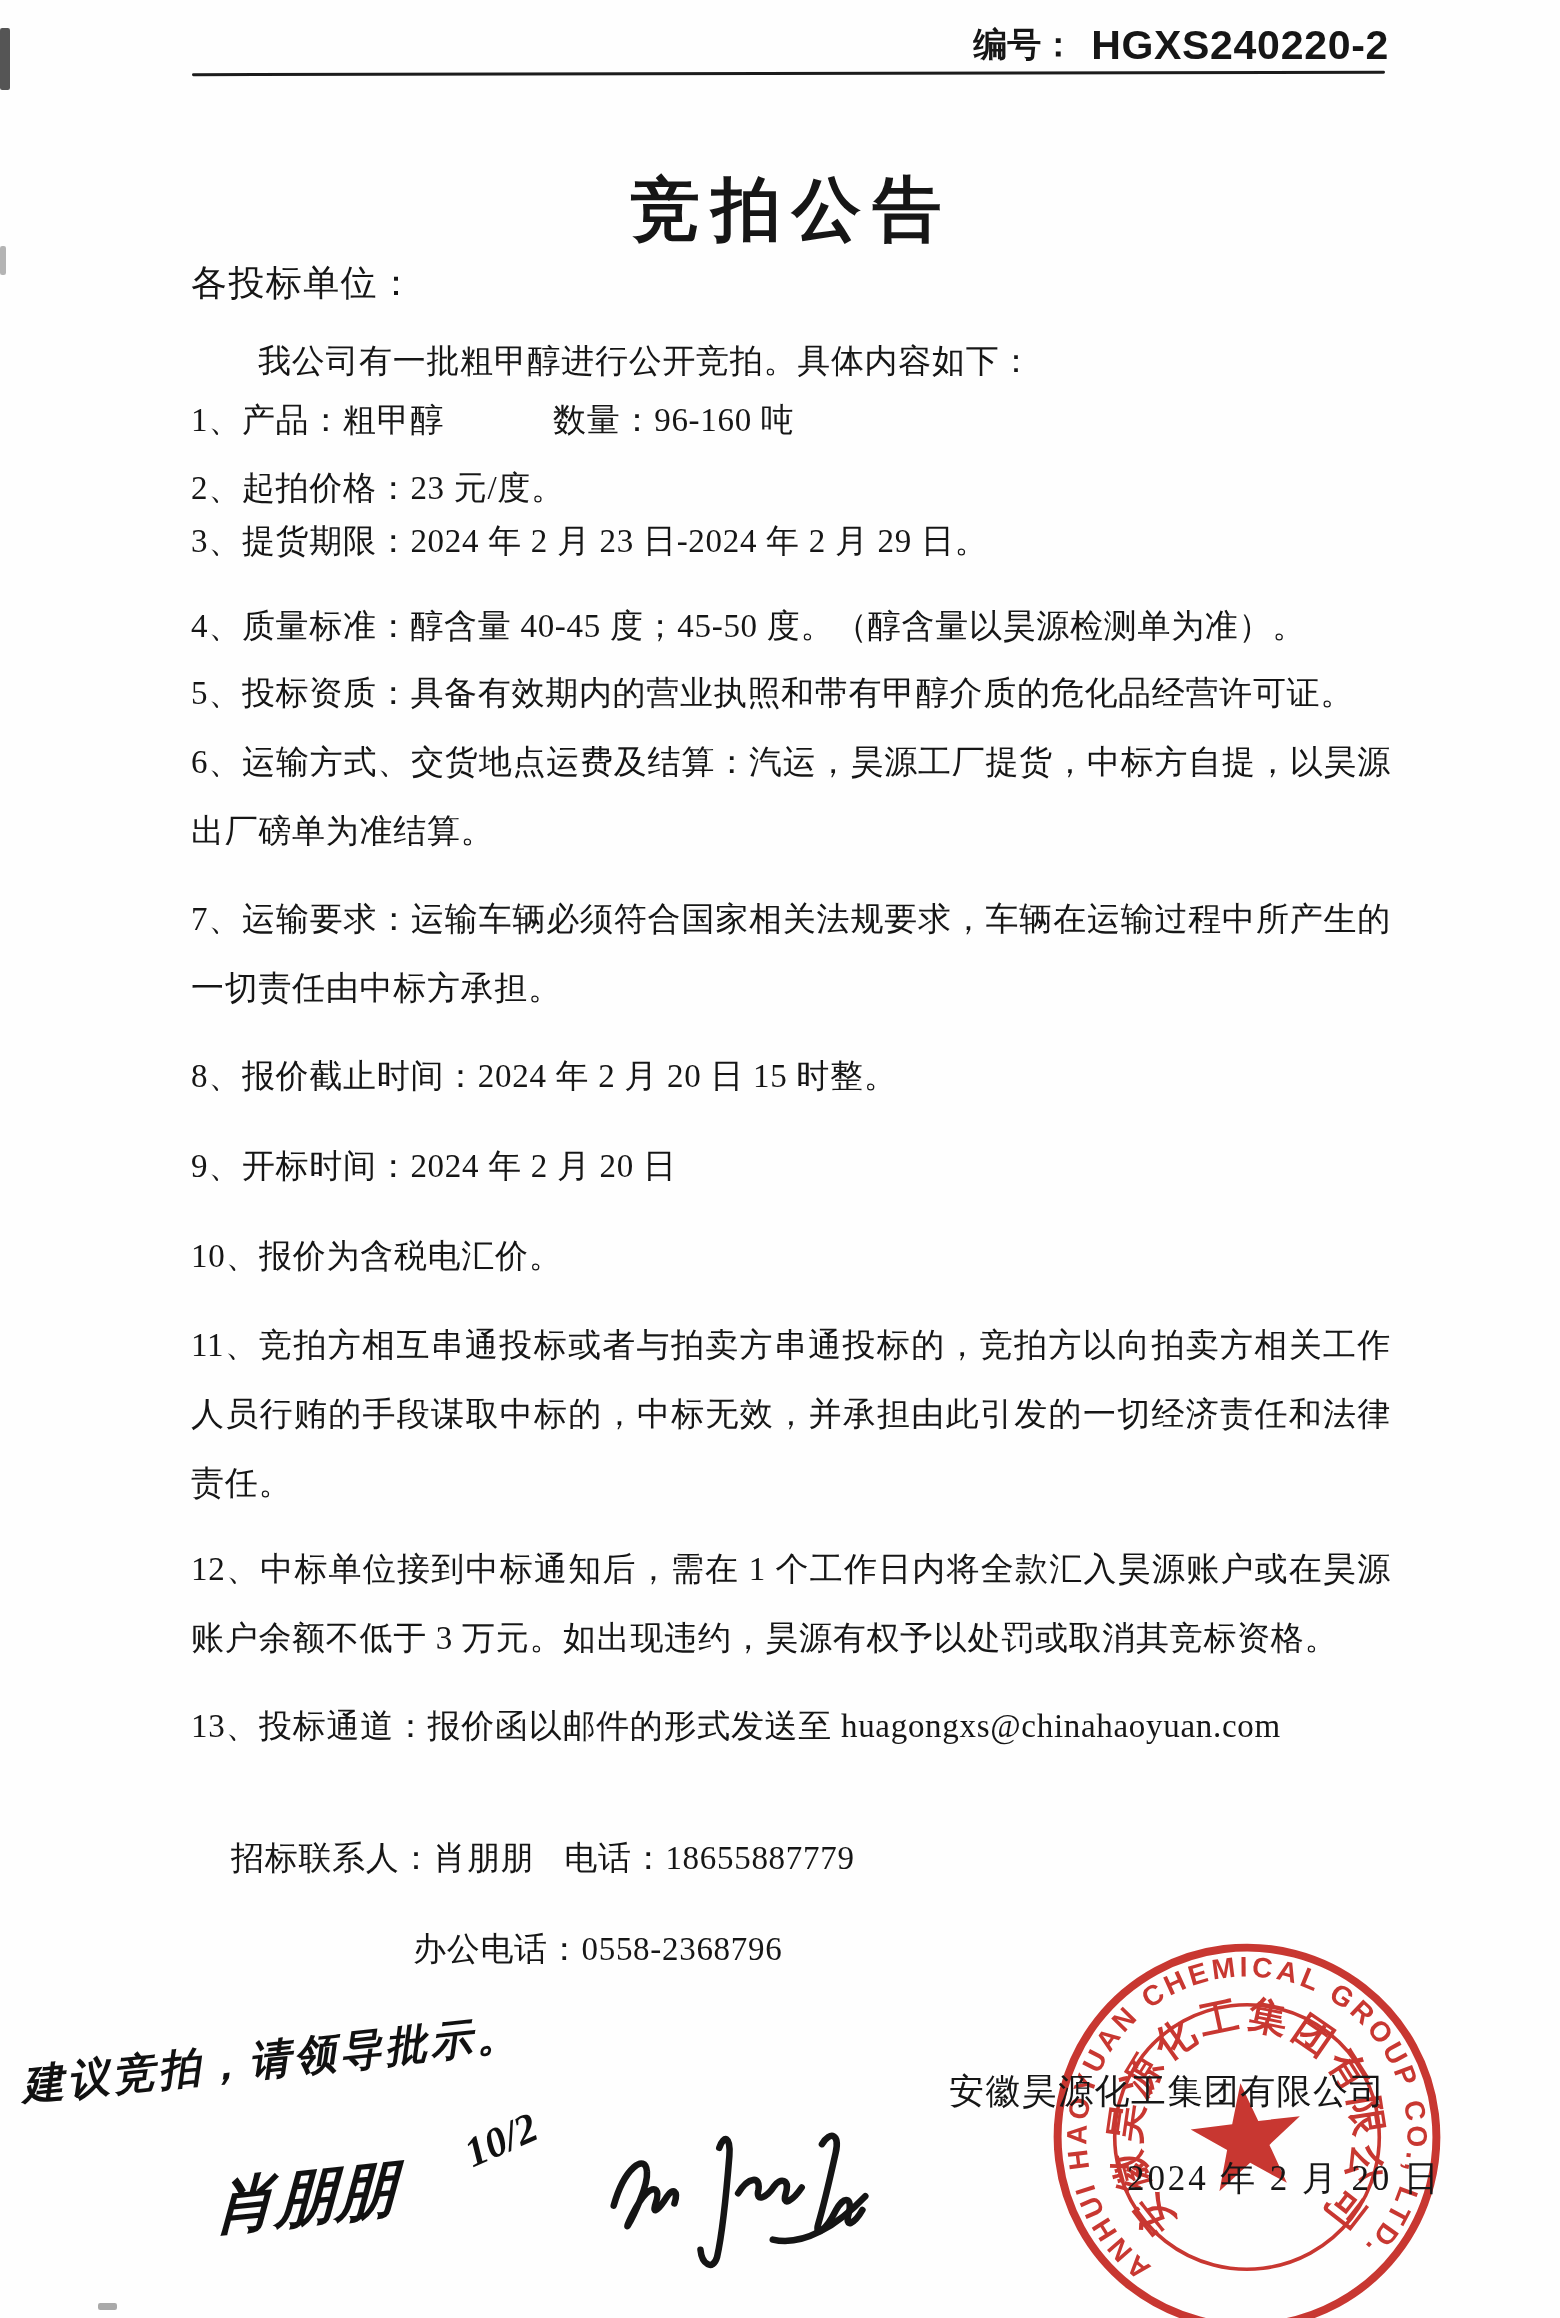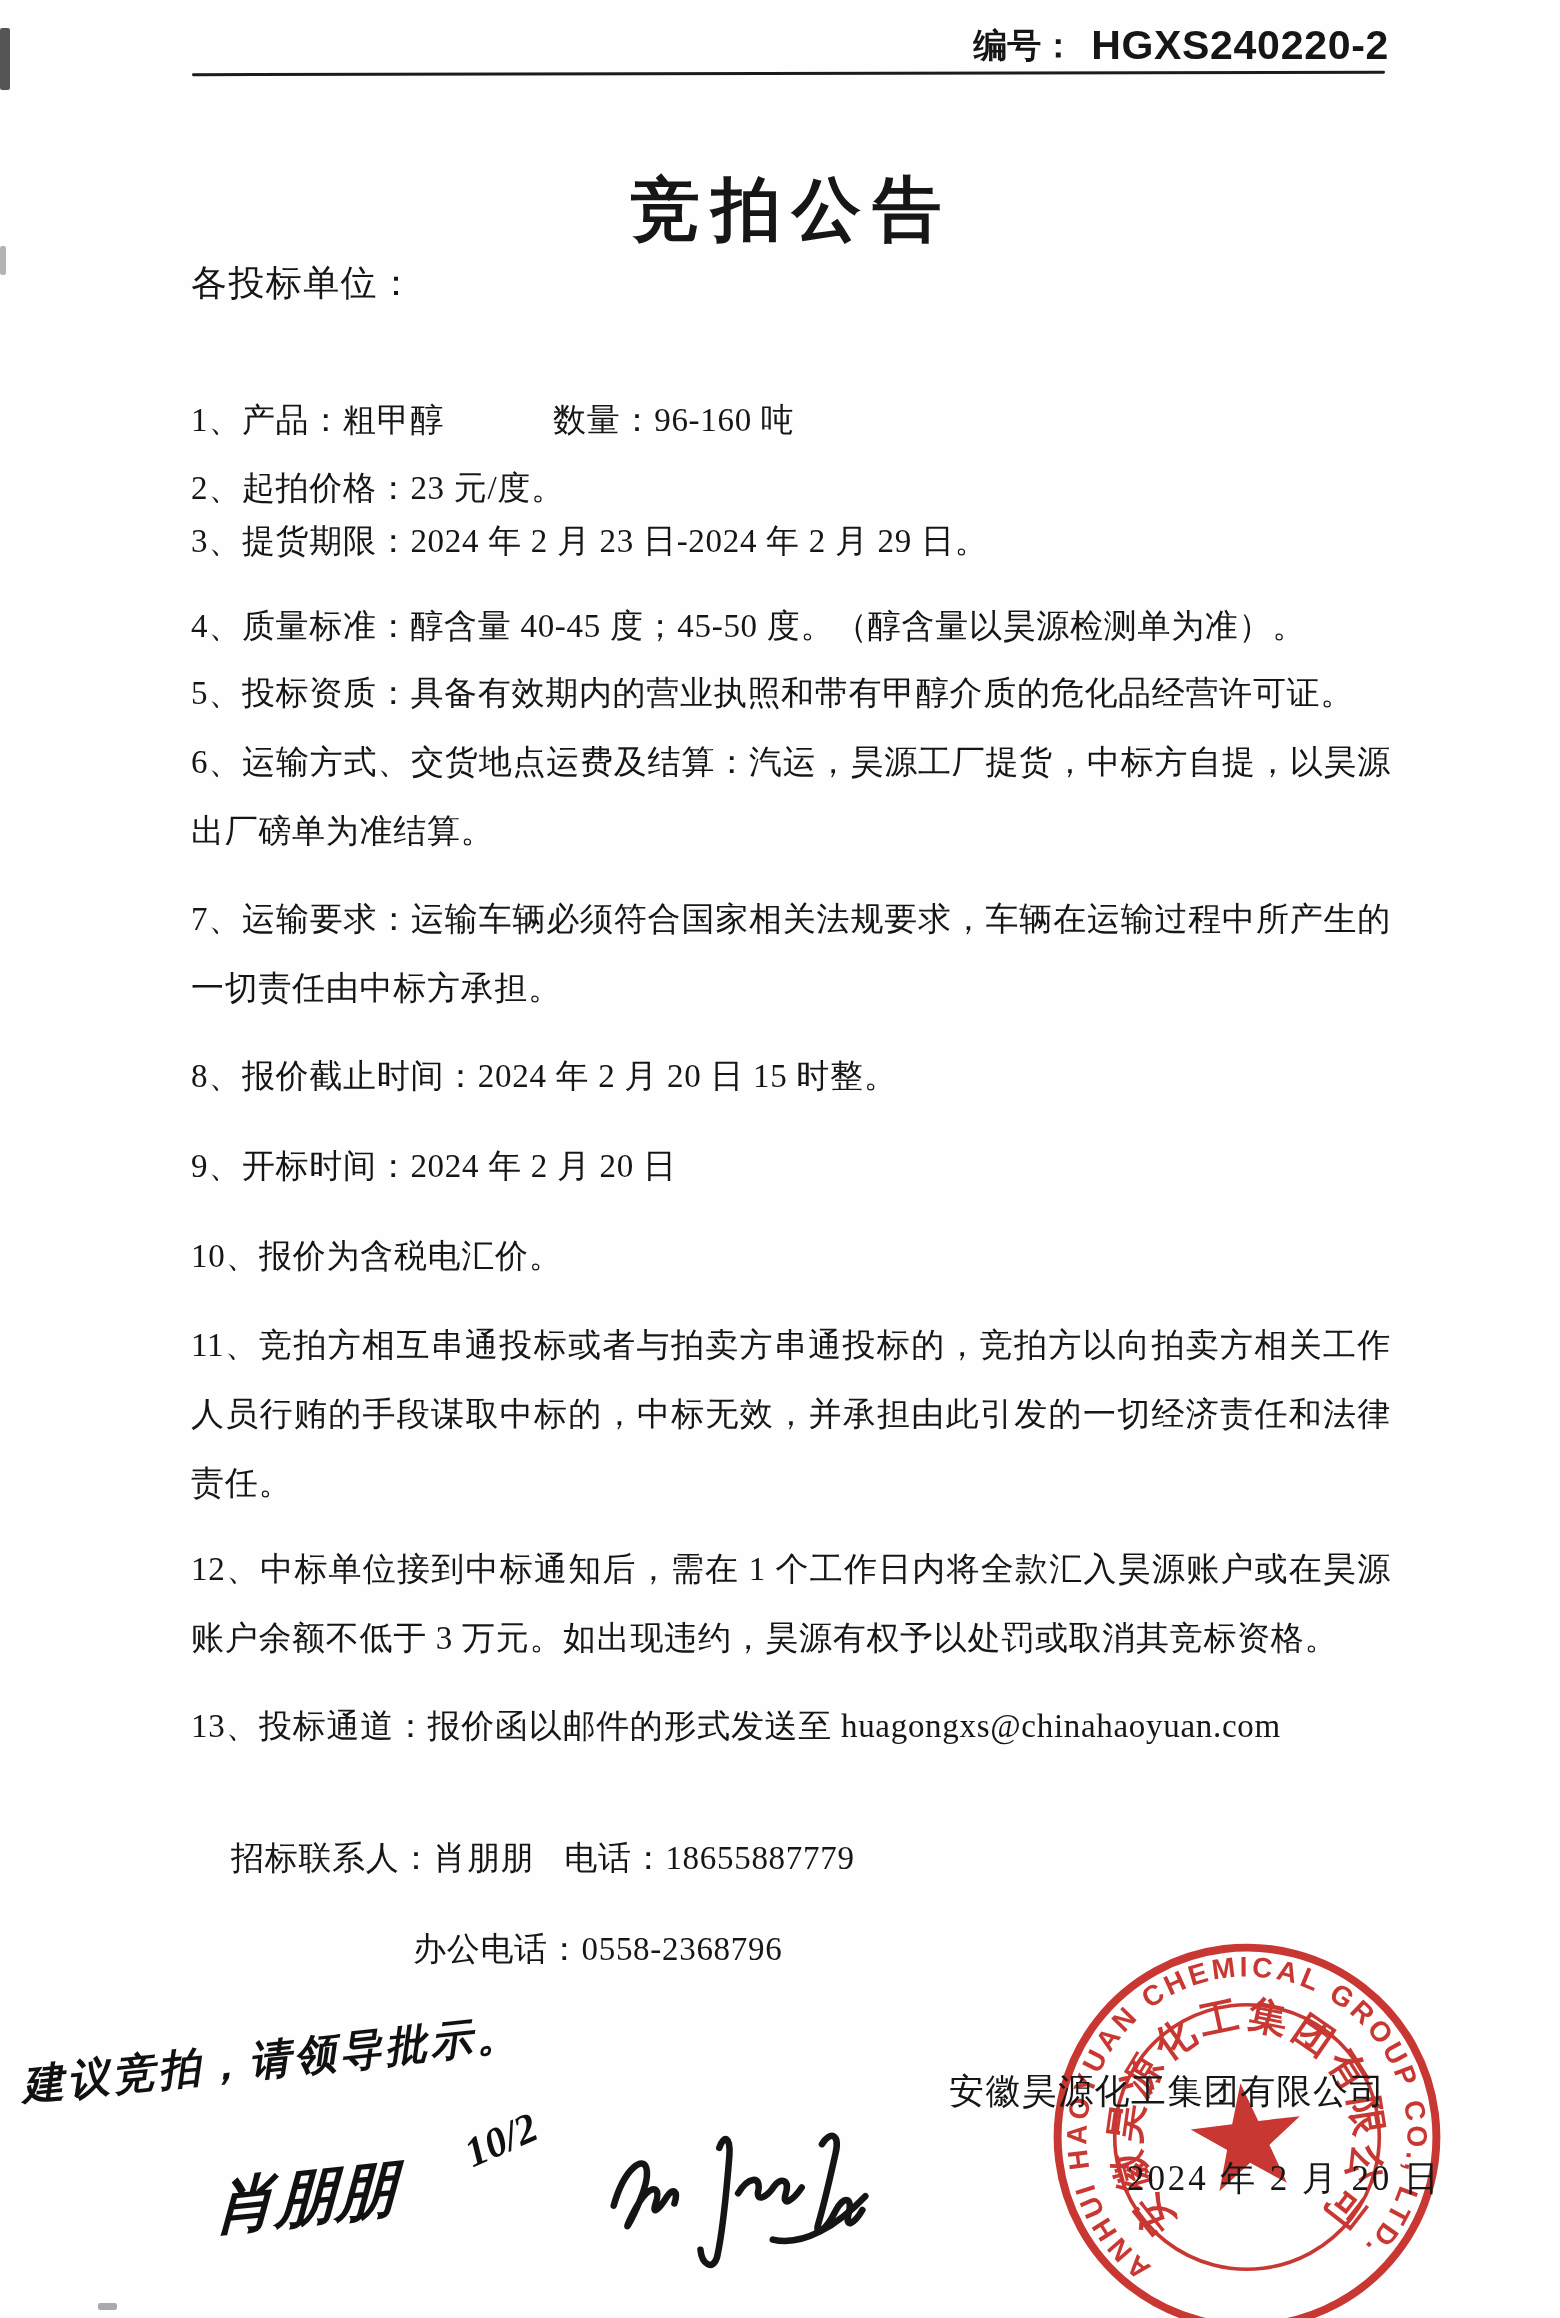--- a/index.html
+++ b/index.html
@@ -6,21 +6,21 @@
   .page{
     position:relative;
     width:1560px;height:2319px;
     background:#fefefe;
     overflow:hidden;
     font-family:"Liberation Serif","DejaVu Serif",serif;
     color:#161616;
   }
   .abs{position:absolute;}
   
-  .docno{top:22px;right:171px;display:flex;align-items:center;gap:16px;}
+  .docno{top:22px;right:171px;display:flex;align-items:flex-start;gap:16px;}
   .docno-label{font-size:34px;font-weight:700;}
   .docno-value{font-size:41px;font-weight:700;font-family:"Liberation Sans","DejaVu Sans",sans-serif;letter-spacing:0.7px;}
   .rule{top:72px;left:192px;width:1193px;height:2.9px;background:#1c1c1c;border-radius:1.4px;transform:rotate(-0.12deg);}
   .title{top:164px;left:12px;width:1560px;text-align:center;font-size:69px;font-weight:700;letter-spacing:11.6px;}
   .salutation{top:259px;left:191px;font-size:36px;letter-spacing:1.4px;}
   .intro{top:339px;left:258px;font-size:33px;letter-spacing:0.7px;}
   
   .item{
     left:191px;width:1200px;
     font-size:33px;line-height:69px;
@@ -57,20 +57,21 @@
 
   <div class="abs docno">
     <span class="docno-label">编号：</span>
     <span class="docno-value">HGXS240220-2</span>
   </div>
   <div class="abs rule"></div>
 
   <div class="abs title">竞拍公告</div>
 
   <div class="abs salutation">各投标单位：</div>
+  <div class="abs intro">我公司有一批粗甲醇进行公开竞拍。具体内容如下：</div>
 
   <div class="abs item" style="top:386px">
     <span>1、产品：粗甲醇</span><span class="gap1"></span><span>数量：96-160 吨</span>
   </div>
   <div class="abs item" style="top:454px">2、起拍价格：23 元/度。</div>
   <div class="abs item" style="top:507px">3、提货期限：2024 年 2 月 23 日-2024 年 2 月 29 日。</div>
   <div class="abs item" style="top:592px">4、质量标准：醇含量 40-45 度；45-50 度。（醇含量以昊源检测单为准）。</div>
   <div class="abs item" style="top:659px">5、投标资质：具备有效期内的营业执照和带有甲醇介质的危化品经营许可证。</div>
   <div class="abs item" style="top:728px">6、运输方式、交货地点运费及结算：汽运，昊源工厂提货，中标方自提，以昊源出厂磅单为准结算。</div>
   <div class="abs item" style="top:885px">7、运输要求：运输车辆必须符合国家相关法规要求，车辆在运输过程中所产生的一切责任由中标方承担。</div>

